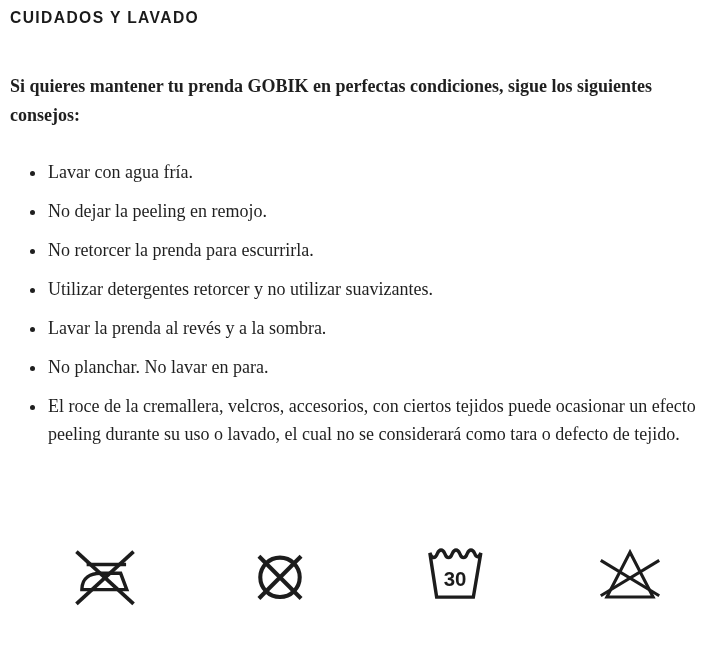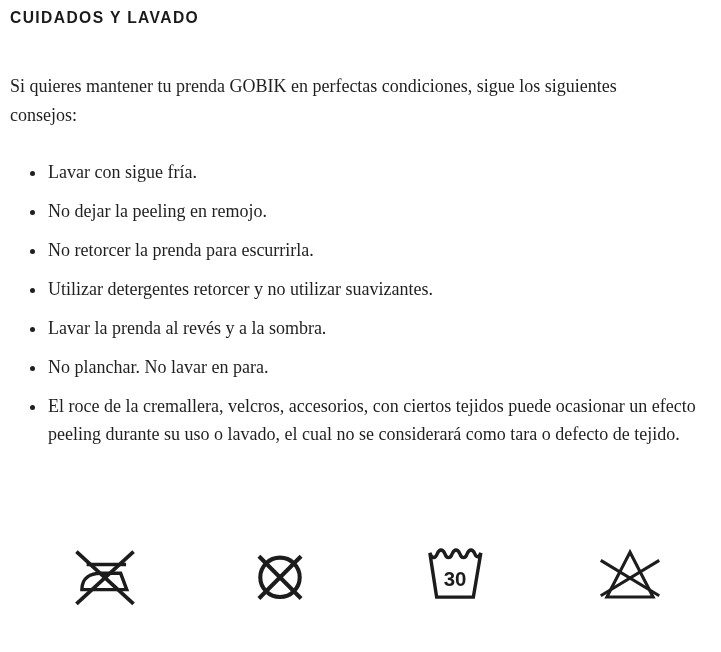--- a/index.html
+++ b/index.html
@@ -23,21 +23,21 @@
     font-weight: 700;
     font-size: 17px;
     letter-spacing: 1.5px;
     color: #1a1a1a;
     margin: 0;
     transform: scaleX(0.92);
     transform-origin: left center;
     white-space: nowrap;
   }
   .intro {
-    font-weight: 400;
+    font-weight: 700;
     font-size: 18px;
     line-height: 29px;
     margin: 44px 0 0 0;
     max-width: 650px;
   }
   .tips-list {
     margin: 28px 0 0 0;
     padding: 0 0 0 37px;
     list-style: disc;
   }
@@ -77,21 +77,21 @@
 </head>
 <body>
 
 <div class="page">
 
   <h1 class="page-title">CUIDADOS Y LAVADO</h1>
 
   <p class="intro">Si quieres mantener tu prenda GOBIK en perfectas condiciones, sigue los siguientes consejos:</p>
 
   <ul class="tips-list">
-    <li>Lavar con sigue fría.</li>
+    <li>Lavar con agua fría.</li>
     <li>No dejar la peeling en remojo.</li>
     <li>No retorcer la prenda para escurrirla.</li>
     <li>Utilizar detergentes retorcer y no utilizar suavizantes.</li>
     <li>Lavar la prenda al revés y a la sombra.</li>
     <li>No planchar. No lavar en para.</li>
     <li>El roce de la cremallera, velcros, accesorios, con ciertos tejidos puede ocasionar un efecto peeling durante su uso o lavado, el cual no se considerará como tara o defecto de tejido.</li>
   </ul>
 
   <div class="icons-row">
 

